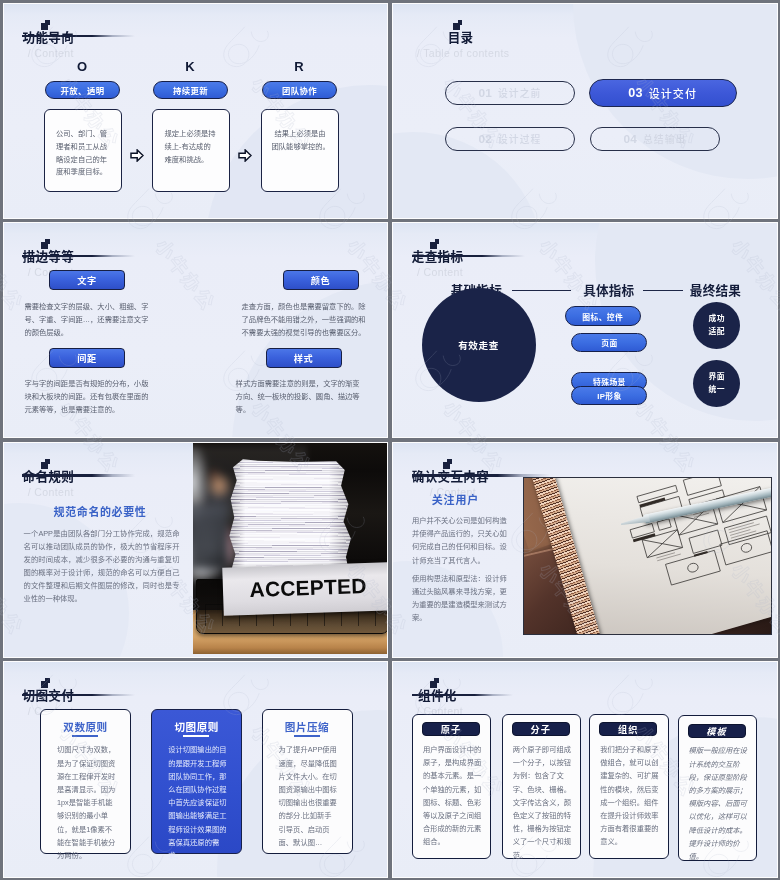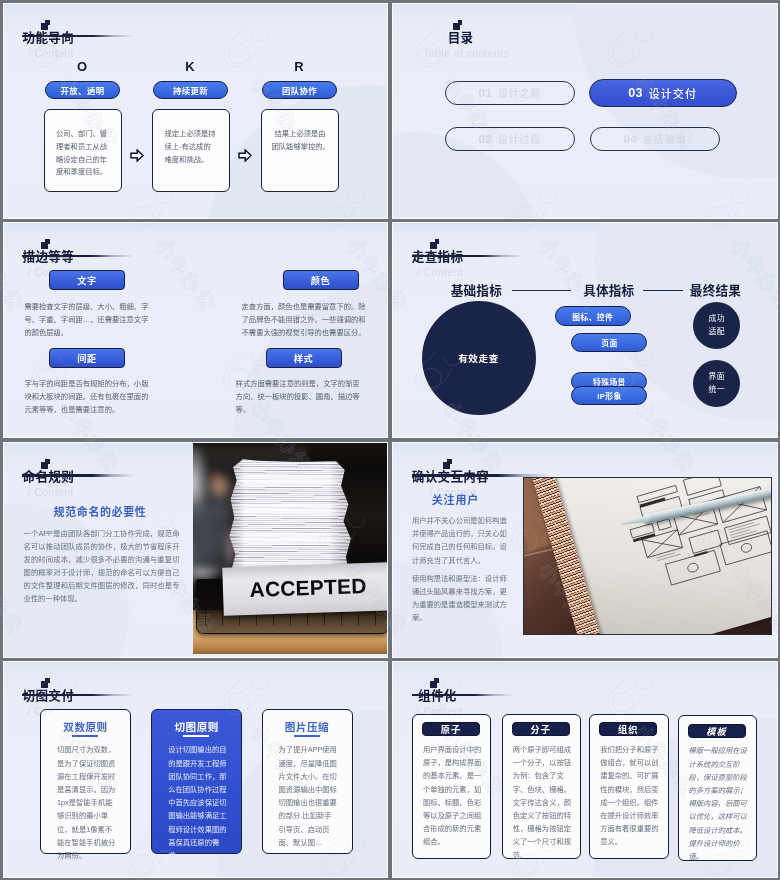--- a/index.html
+++ b/index.html
@@ -166,21 +166,21 @@
   
   .s4-head{position:absolute;font-size:12.6px;font-weight:700;color:#131c3a;letter-spacing:.2px;
            white-space:nowrap;}
   .s4-line{position:absolute;height:1.3px;background:#1d2646;}
   .s4-bigc{position:absolute;width:114px;height:114px;border-radius:50%;background:#1a2348;
            display:flex;align-items:center;justify-content:center;color:#fff;
            font-size:9.6px;font-weight:700;letter-spacing:.6px;}
   .s4-pill{width:76px;height:19.3px;font-size:7.8px;letter-spacing:.4px;border-width:1.3px;}
   .s4-rc{position:absolute;width:47px;height:47px;border-radius:50%;background:#1a2348;
          display:flex;flex-direction:column;align-items:center;justify-content:center;
-         color:#fff;font-size:7.8px;font-weight:400;line-height:13px;letter-spacing:.4px;}
+         color:#fff;font-size:7.8px;font-weight:700;line-height:13px;letter-spacing:.4px;}
 
   
   .rbtn{position:absolute;width:76px;height:20px;border-radius:4px;border:1.5px solid #171f44;
         box-sizing:border-box;display:flex;align-items:center;justify-content:center;
         background:linear-gradient(180deg,#4b76e8 0%,#3a61dc 48%,#2e4fc8 100%);
         color:#fff;font-size:9.2px;font-weight:700;letter-spacing:.6px;}
   .s3-txt{position:absolute;font-size:7.3px;line-height:12.8px;color:#5a6070;letter-spacing:0;}
 
   
   .s1-letter{position:absolute;font-size:13px;font-weight:700;color:#101935;
@@ -294,25 +294,25 @@
       <span class="sub">/ Content</span>
     </div>
     <div class="hdrline" style="width:113px;"></div>
 
     <div class="s4-head" style="left:58px;top:57px;">基础指标</div>
     <div class="s4-line" style="left:119.6px;top:66.6px;width:59px;"></div>
     <div class="s4-head" style="left:190.4px;top:57px;">具体指标</div>
     <div class="s4-line" style="left:250.5px;top:66.6px;width:39.5px;"></div>
     <div class="s4-head" style="left:297.1px;top:57px;">最终结果</div>
 
-    <div class="s4-bigc" style="left:28.8px;top:78px;">
+    <div class="s4-bigc" style="left:28.8px;top:65px;">
       <span>有效走查</span>
     </div>
 
-    <div class="pill s4-pill" style="left:162px;top:83.3px;">图标、控件</div>
+    <div class="pill s4-pill" style="left:172px;top:83.3px;">图标、控件</div>
     <div class="pill s4-pill" style="left:178.7px;top:109.9px;">页面</div>
     <div class="pill s4-pill" style="left:178.7px;top:149px;">特殊场景</div>
     <div class="pill s4-pill" style="left:178.7px;top:162.8px;">IP形象</div>
 
     <div class="s4-rc" style="left:300.5px;top:78.8px;">
         <span>成功</span>
         <span>适配</span>
       </div>
     <div class="s4-rc" style="left:300.5px;top:136.6px;">
         <span>界面</span>

